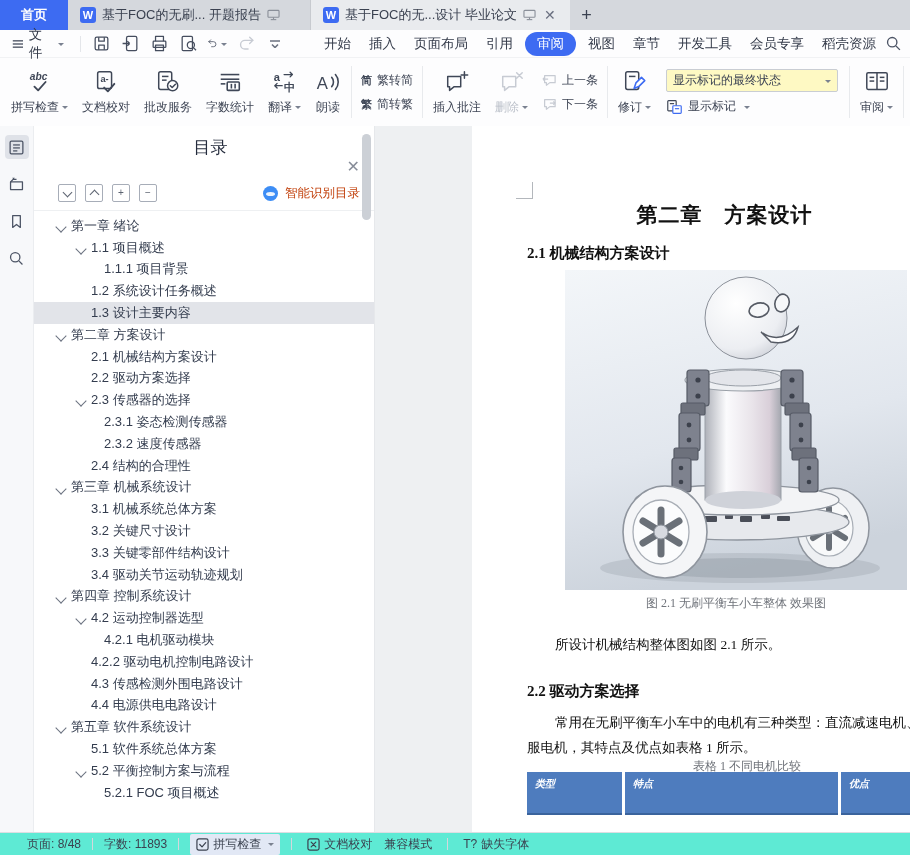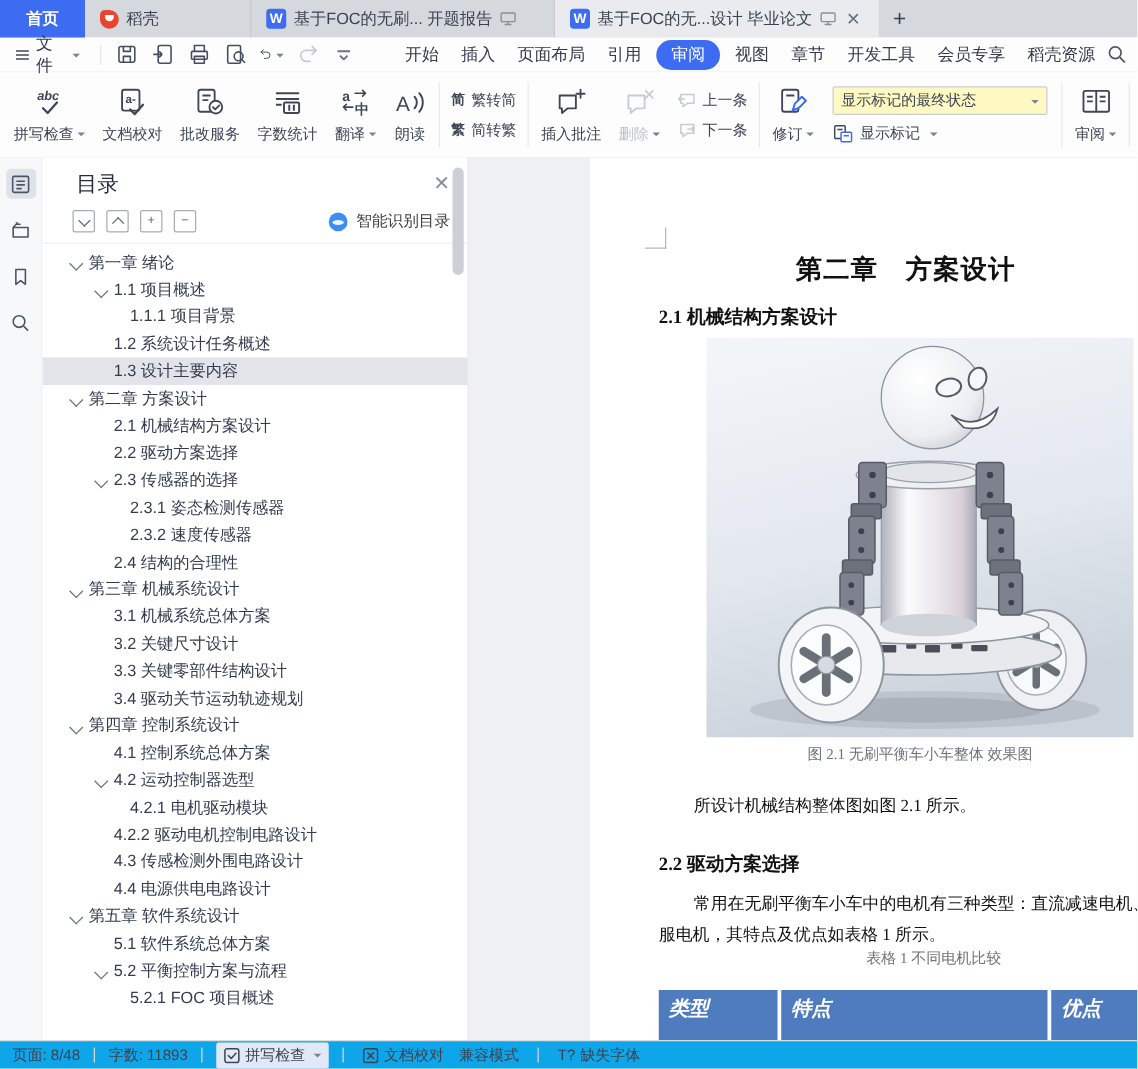--- a/index.html
+++ b/index.html
@@ -43,29 +43,29 @@
   .combo{width:158px;height:21px;border:1px solid #c9cdd3;border-radius:2px;font-size:12px;display:flex;align-items:center;justify-content:space-between;padding:0 6px;color:#3d4454;background:#fef9c3;white-space:nowrap;}
   .markupcol{display:flex;flex-direction:column;gap:6px;padding:0 8px;}
   .glyphicon{font-size:11px;color:#3f4757;font-weight:bold;line-height:1;}
   
   .main{position:absolute;top:126px;left:0;right:0;bottom:22px;display:flex;}
   .rail{width:33px;background:#f7f8fa;border-right:1px solid #ebedf0;display:flex;flex-direction:column;align-items:center;padding-top:9px;gap:13px;flex:none;}
   .ricon{width:24px;height:24px;border-radius:4px;display:flex;align-items:center;justify-content:center;}
   .ricon.active{background:#dfe2e8;}
   
   .toc{width:340px;background:#fff;border-right:1px solid #e6e8eb;display:flex;flex-direction:column;flex:none;position:relative;}
-  .toc-head{display:flex;align-items:center;padding:10px 14px 2px 27px;}
+  .toc-head{display:flex;align-items:center;padding:10px 14px 2px 27px;flex-direction:column;}
   .toc-title{font-size:17px;color:#252c3d;}
   .toc-close{margin-left:auto;color:#878d99;font-size:16px;line-height:1;}
   .toc-tools{display:flex;align-items:center;padding:7px 14px 8px 24px;border-bottom:1px solid #eef0f2;}
   .sq{width:16px;height:16px;border:1px solid #a7adb8;border-radius:2px;margin-right:9px;display:flex;align-items:center;justify-content:center;color:#5c6370;font-size:10px;line-height:1;}
   .sqchv{width:6px;height:6px;border-left:1.4px solid #5c6370;border-bottom:1.4px solid #5c6370;}
   .down{transform:rotate(-45deg);margin-top:-2px;}
   .up{transform:rotate(135deg);margin-top:2px;}
-  .smart{margin-left:auto;display:flex;align-items:center;gap:7px;font-size:12.5px;color:#404040;}
+  .smart{margin-left:auto;display:flex;align-items:center;gap:7px;font-size:12.5px;color:#c2410c;}
   .smart-ball{width:15px;height:15px;border-radius:50%;background:#3d8df5;position:relative;}
   .smart-ball::after{content:"";position:absolute;left:3px;top:6px;width:9px;height:4px;border-radius:50%;background:#fff;opacity:.9;}
   .toc-list{flex:1;overflow:hidden;padding-top:4px;position:relative;}
   .titem{height:21.8px;display:flex;align-items:center;font-size:13px;color:#333c4e;position:relative;width:100%;}
   .titem .chv{position:absolute;width:7px;height:7px;border-left:1.5px solid #6b7280;border-bottom:1.5px solid #6b7280;transform:rotate(-45deg);top:8px;}
   .lv1{padding-left:37px;} .lv1 .chv{left:23px;}
   .lv2{padding-left:57px;} .lv2 .chv{left:43px;}
   .lv3{padding-left:70px;}
   .titem.sel{background:#e2e4e9;width:calc(100% - 26px);}
   .toc-scroll{position:absolute;right:3px;top:8px;width:9px;height:86px;border-radius:5px;background:#ccd0d6;}
@@ -74,39 +74,35 @@
   .page{position:absolute;left:97px;top:0;bottom:0;width:505px;background:#fff;}
   .corner{position:absolute;left:44px;top:56px;width:16px;height:16px;border-right:1px solid #b3b7bc;border-bottom:1px solid #b3b7bc;}
   .dserif{font-family:"Liberation Serif","DejaVu Serif",serif;color:#111;}
   .chaptitle{position:absolute;top:75px;left:0;width:100%;text-align:center;font-size:21px;font-weight:bold;letter-spacing:1px;}
   .h2{position:absolute;left:55px;font-size:15px;font-weight:bold;}
   .figure{position:absolute;left:93px;top:144px;width:342px;height:320px;}
   .figcap{position:absolute;left:93px;top:469px;width:342px;text-align:center;font-size:12px;color:#6f737a;}
   .para{position:absolute;font-size:13.5px;white-space:nowrap;}
   .tabcap{position:absolute;left:55px;top:632px;width:440px;text-align:center;font-size:12px;color:#6f737a;}
   .dtable{position:absolute;left:55px;top:646px;width:450px;display:flex;gap:3px;}
-  .dth{background:#4e7cbe;color:#fff;font-size:16px;font-weight:bold;font-style:italic;padding:5px 8px 22px 8px;border-bottom:2px solid #3a639c;margin-top:20px;}
+  .dth{background:#4e7cbe;color:#fff;font-size:10px;font-weight:bold;font-style:italic;padding:5px 8px 22px 8px;border-bottom:2px solid #3a639c;}
   .c1{width:79px;flex:none;} .c2{width:197px;flex:none;} .c3{flex:1;}
   
-  .statusbar{position:absolute;left:0;right:0;bottom:0;height:22px;background:#0ea5e9;border-top:1px solid #dcdee2;display:flex;align-items:center;font-size:12px;color:#3b4250;padding-left:10px;gap:4px;}
+  .statusbar{position:absolute;left:0;right:0;bottom:0;height:22px;background:#5eead4;border-top:1px solid #dcdee2;display:flex;align-items:center;font-size:12px;color:#3b4250;padding-left:27px;gap:4px;}
   .sdiv{width:1px;height:12px;background:#d4d7dc;margin:0 7px;}
   .schip{display:flex;align-items:center;gap:4px;background:#e2e8f5;border-radius:2px;padding:2px 6px;}
   .sitem{display:flex;align-items:center;gap:4px;padding:0 4px;}
 </style>
 </head>
 <body>
 
 <div class="titlebar">
   <div class="tab-home">
       <span>首页</span>
     </div>
-  <div class="ttab docer">
-    <span class="logo-docer"></span>
-    <span>稻壳</span>
-  </div>
   <div class="ttab doc1">
     <span class="logo-w">W</span>
     <span>基于FOC的无刷... 开题报告</span>
     <span class="mini">
       <svg width="13" height="12" viewBox="0 0 14 13" fill="none" stroke="#8a8f99" stroke-width="1.2">
           <rect x="1" y="1.5" width="12" height="7.5" rx="1"></rect>
           <line x1="7" y1="9" x2="7" y2="11"></line>
           <line x1="4" y1="11.5" x2="10" y2="11.5"></line>
         </svg>
     </span>
@@ -459,23 +455,20 @@
         </div>
         <div class="titem lv2">
           <span>3.3 关键零部件结构设计</span>
         </div>
         <div class="titem lv2">
           <span>3.4 驱动关节运动轨迹规划</span>
         </div>
         <div class="titem lv1">
           <span class="chv"></span>
           <span>第四章 控制系统设计</span>
-        </div>
-        <div class="titem lv2">
-          <span>4.1 控制系统总体方案</span>
         </div>
         <div class="titem lv2">
           <span class="chv"></span>
           <span>4.2 运动控制器选型</span>
         </div>
         <div class="titem lv3">
           <span>4.2.1 电机驱动模块</span>
         </div>
         <div class="titem lv2">
           <span>4.2.2 驱动电机控制电路设计</span>

